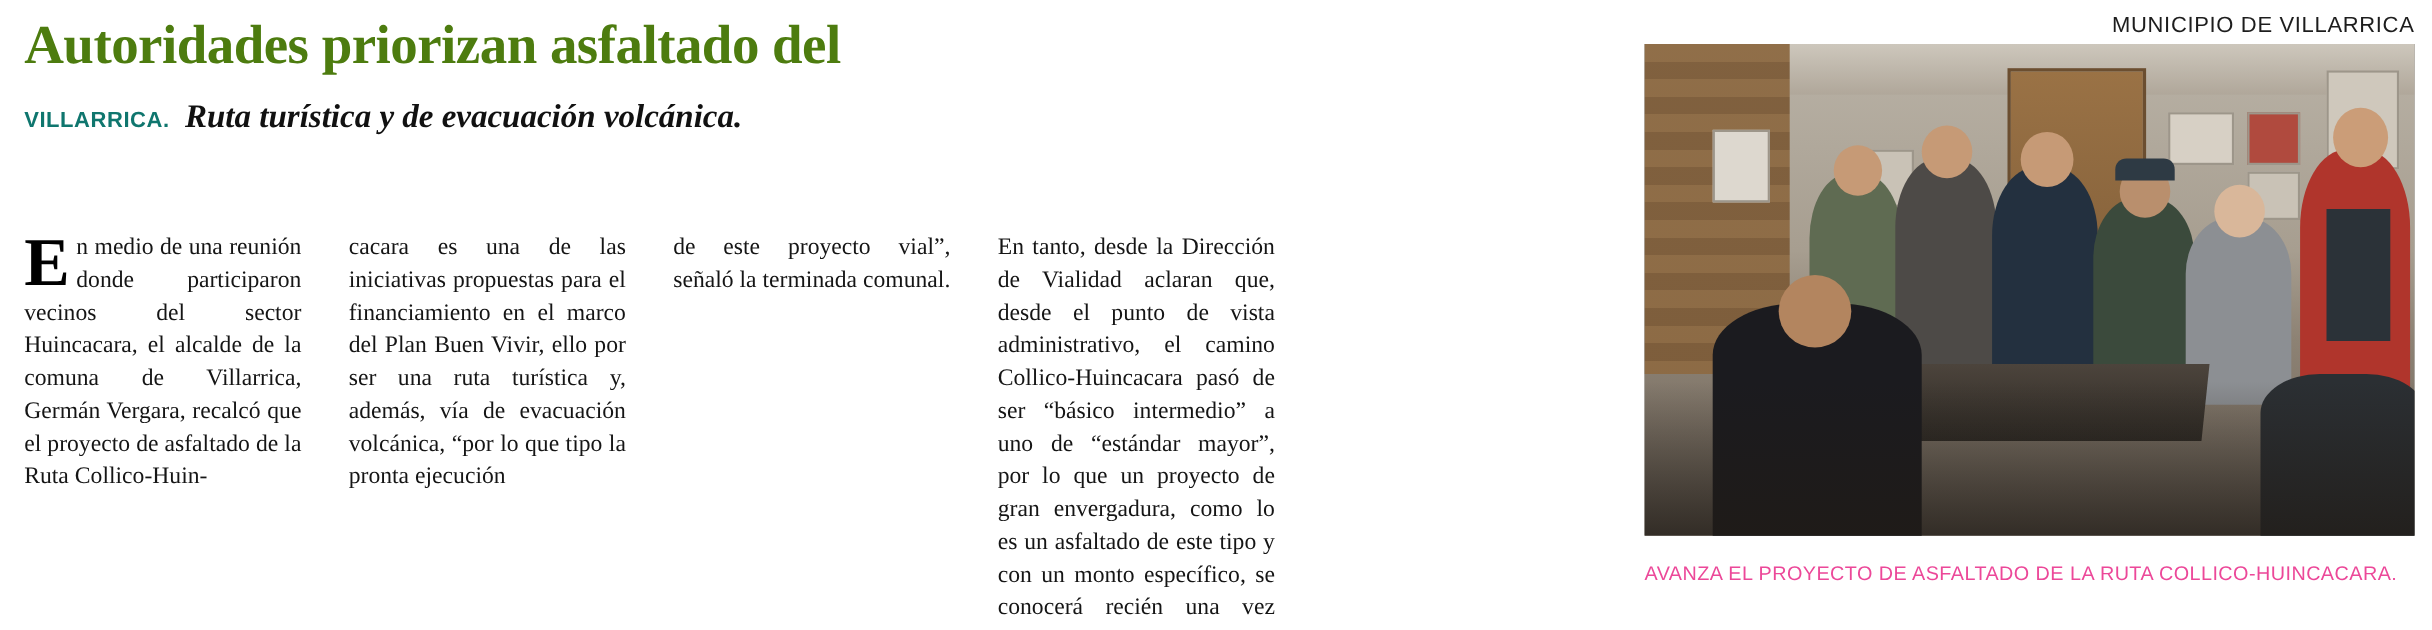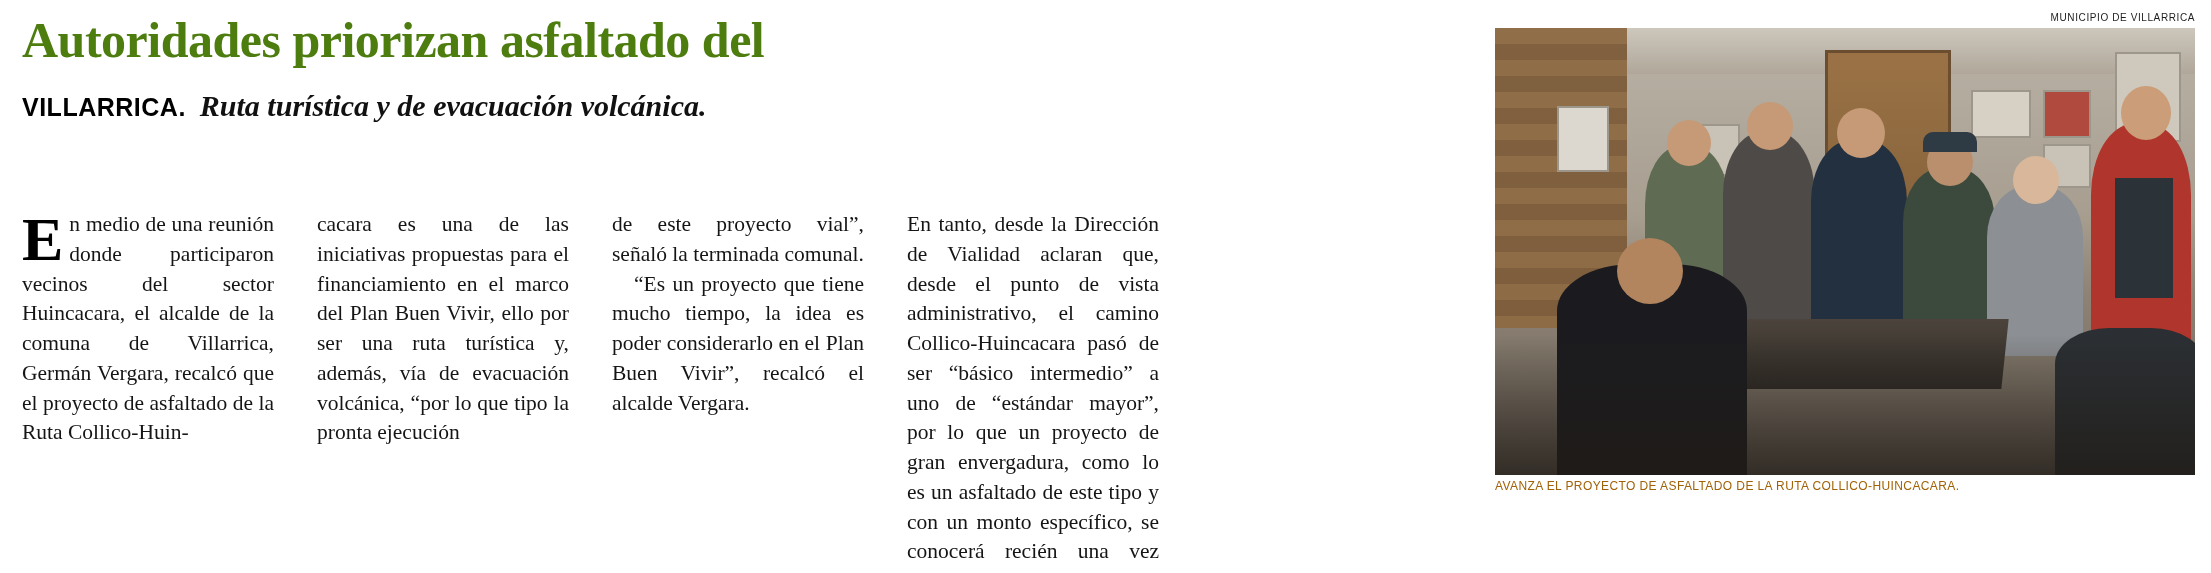--- a/index.html
+++ b/index.html
@@ -44,23 +44,23 @@
   .headline .l2 { display: block; }
 
   .kicker-row {
     margin-top: 22px;
     width: 1010px;
     white-space: nowrap;
   }
   .kicker {
     font-family: "Liberation Sans", sans-serif;
     font-weight: bold;
-    font-size: 25px;
+    font-size: 20px;
     letter-spacing: 0.5px;
-    color: #000000;
+    color: #0f766e;
     display: inline;
   }
   .subhead {
     font-family: "Liberation Serif", serif;
     font-style: italic;
     font-weight: bold;
     font-size: 30px;
     color: #111111;
     display: inline;
     margin-left: 10px;
@@ -102,39 +102,39 @@
 
   
   .photo-block {
     position: absolute;
     right: 16px;
     top: 12px;
     width: 700px;
   }
   .credit {
     font-family: "Liberation Sans", sans-serif;
-    font-size: 10px;
+    font-size: 20px;
     letter-spacing: 0.6px;
     color: #1d1d1d;
     text-align: right;
     margin-bottom: 5px;
   }
   .photo {
     position: relative;
     width: 700px;
     height: 447px;
     overflow: hidden;
     background: #6e6a62;
   }
   .caption {
     font-family: "Liberation Sans", sans-serif;
-    font-size: 12px;
+    font-size: 18px;
     letter-spacing: 0.4px;
-    color: #a16207;
-    margin-top: 4px;
+    color: #ec4899;
+    margin-top: 24px;
     white-space: nowrap;
   }
 
   
   .ph-wall {
     position: absolute; inset: 0;
     background: linear-gradient(180deg,#b9b2a6 0%, #a79e90 42%, #8d8274 60%, #6b6258 100%);
   }
   .ph-ceiling {
     position:absolute; left:0; top:0; width:100%; height:46px;
@@ -215,21 +215,20 @@
       <div class="col">
         <p class="first"><span class="dropcap">E</span><span>n medio de una reunión donde participaron vecinos del sector Huincacara, el alcalde de la comuna de Villarrica, Germán Vergara, recalcó que el proyecto de asfaltado de la Ruta Collico-Huin-</span></p>
       </div>
 
       <div class="col">
         <p class="first">cacara es una de las iniciativas propuestas para el financiamiento en el marco del Plan Buen Vivir, ello por ser una ruta turística y, además, vía de evacuación volcánica, “por lo que tipo la pronta ejecución</p>
       </div>
 
       <div class="col">
         <p class="first">de este proyecto vial”, señaló la terminada comunal.</p>
-        <p>“Es un proyecto que tiene mucho tiempo, la idea es poder considerarlo en el Plan Buen Vivir”, recalcó el alcalde Vergara.</p>
       </div>
 
       <div class="col">
         <p class="first">En tanto, desde la Dirección de Vialidad aclaran que, desde el punto de vista administrativo, el camino Collico-Huincacara pasó de ser “básico intermedio” a uno de “estándar mayor”, por lo que un proyecto de gran envergadura, como lo es un asfaltado de este tipo y con un monto específico, se conocerá recién una vez terminada la actualización del mismo procedimiento administrativo.</p>
 
       </div>
 
     </div>
   </div>
 

